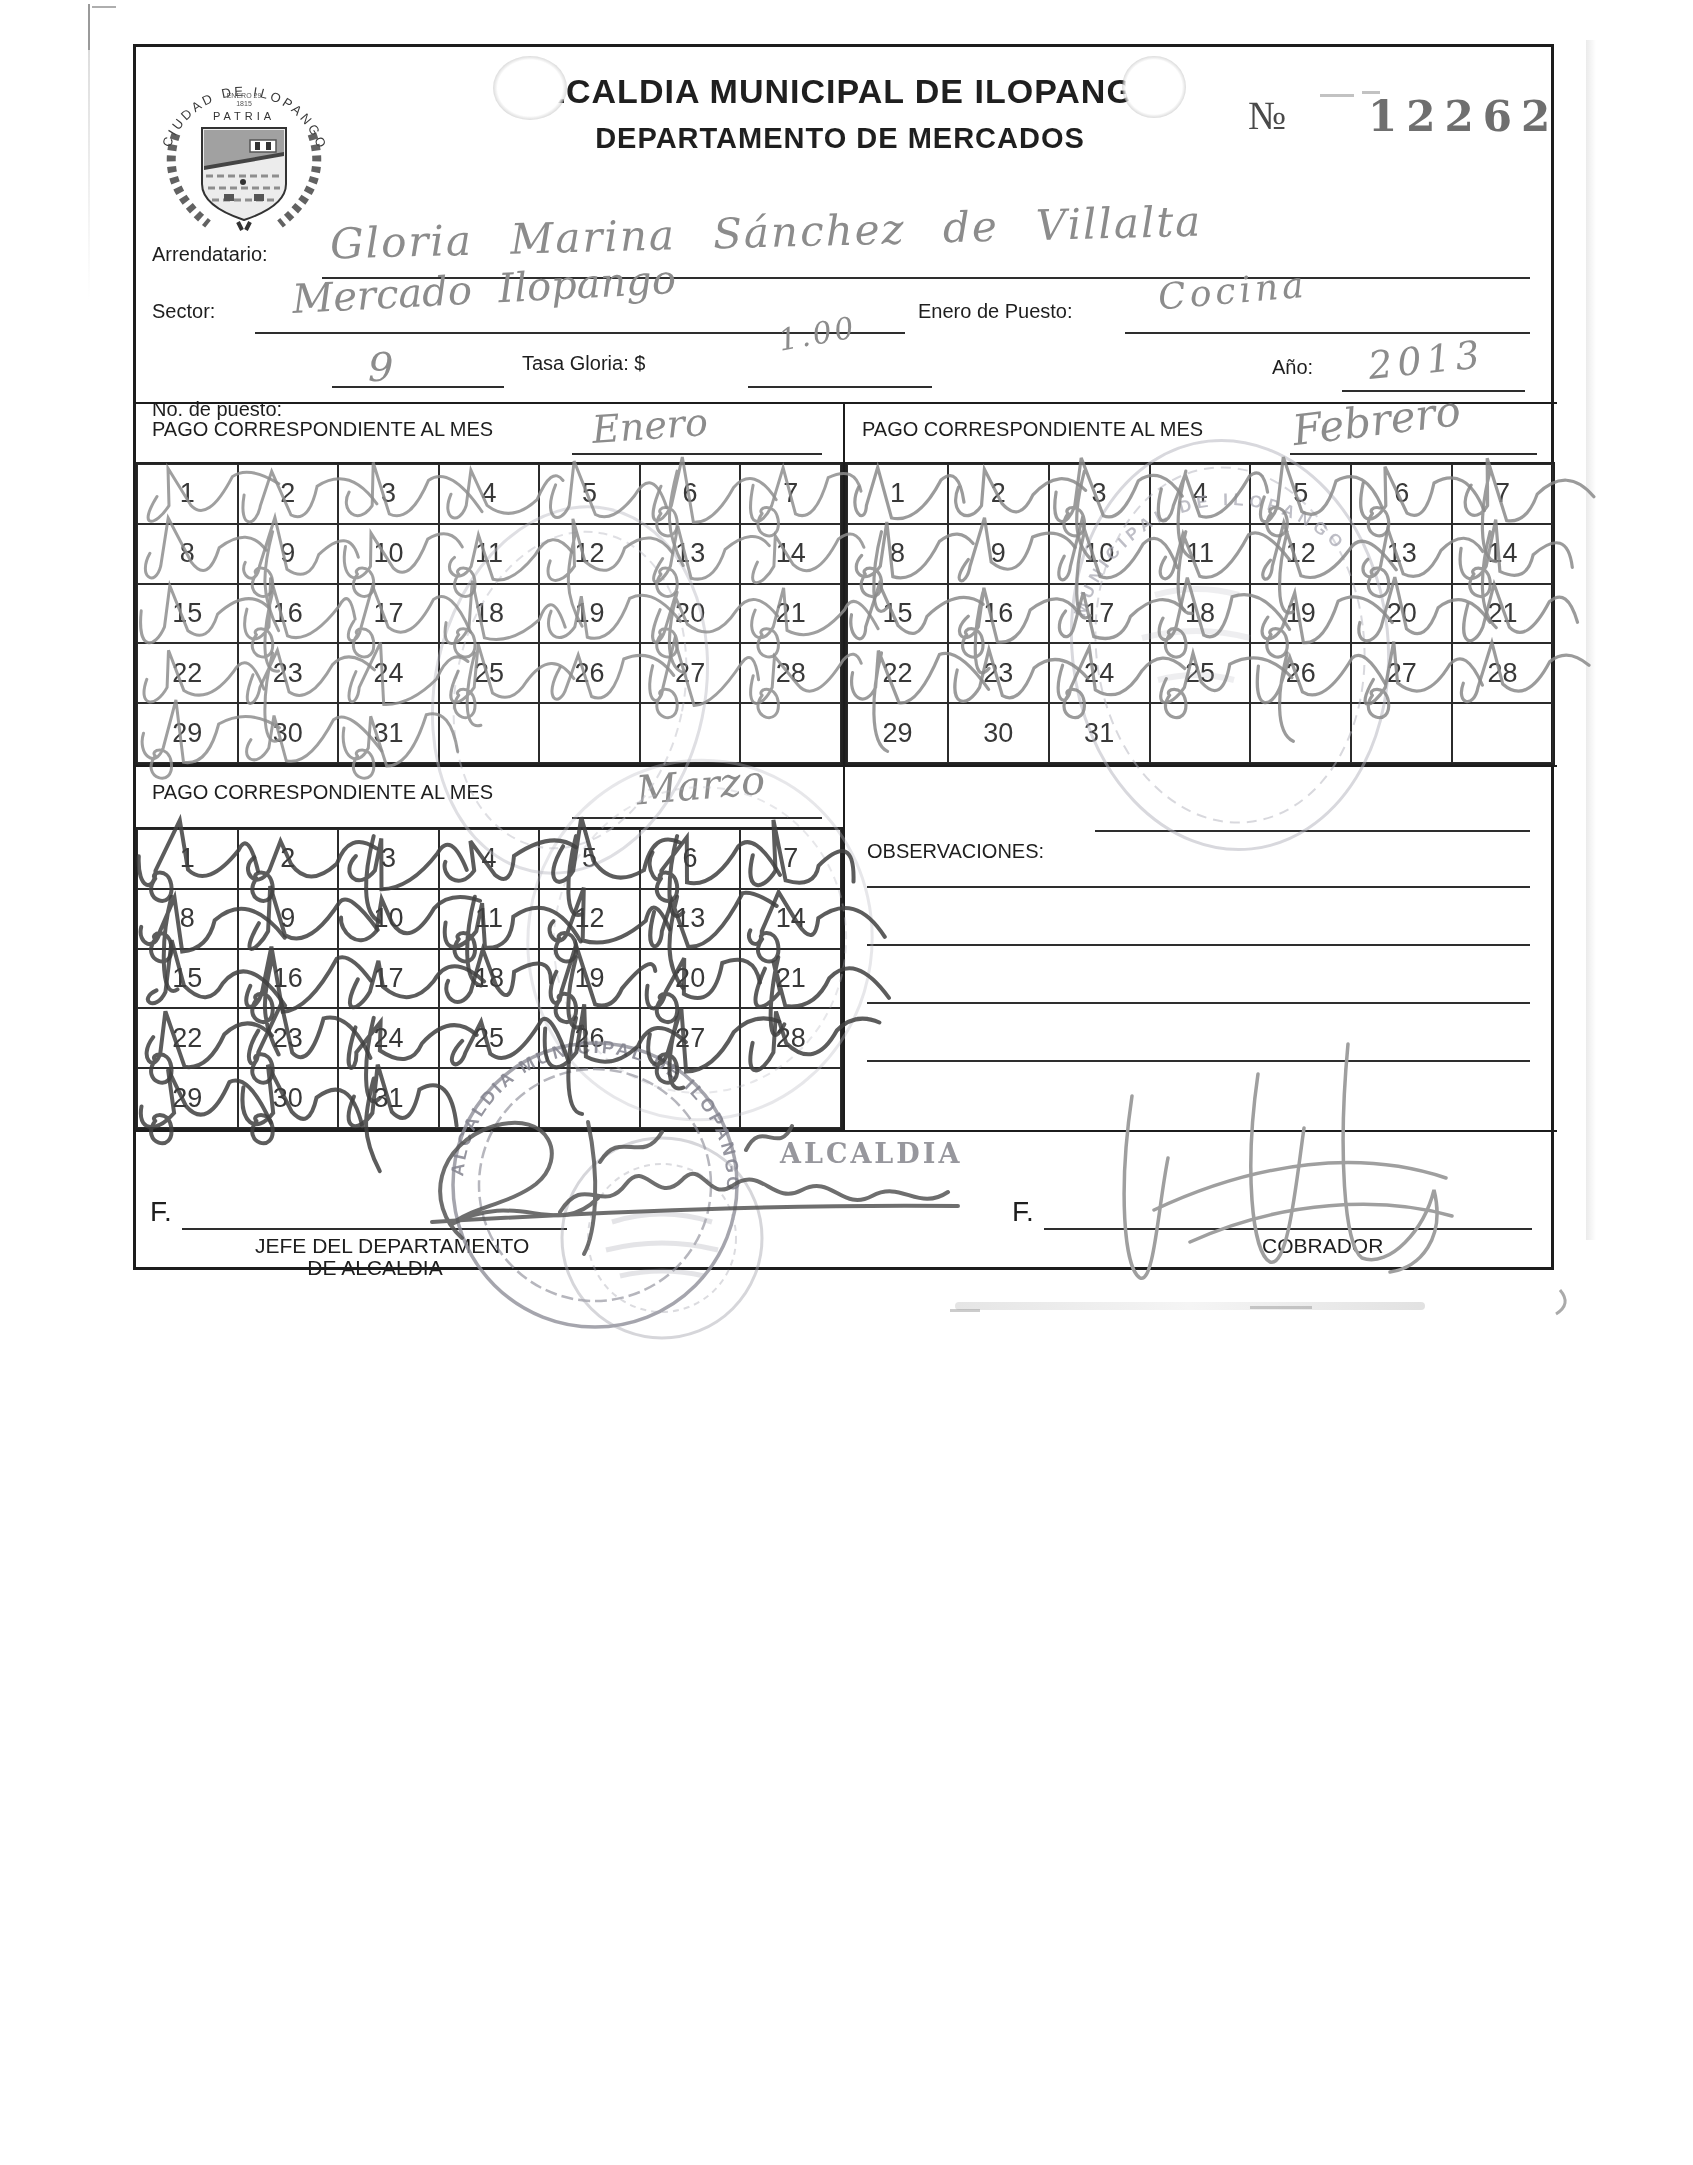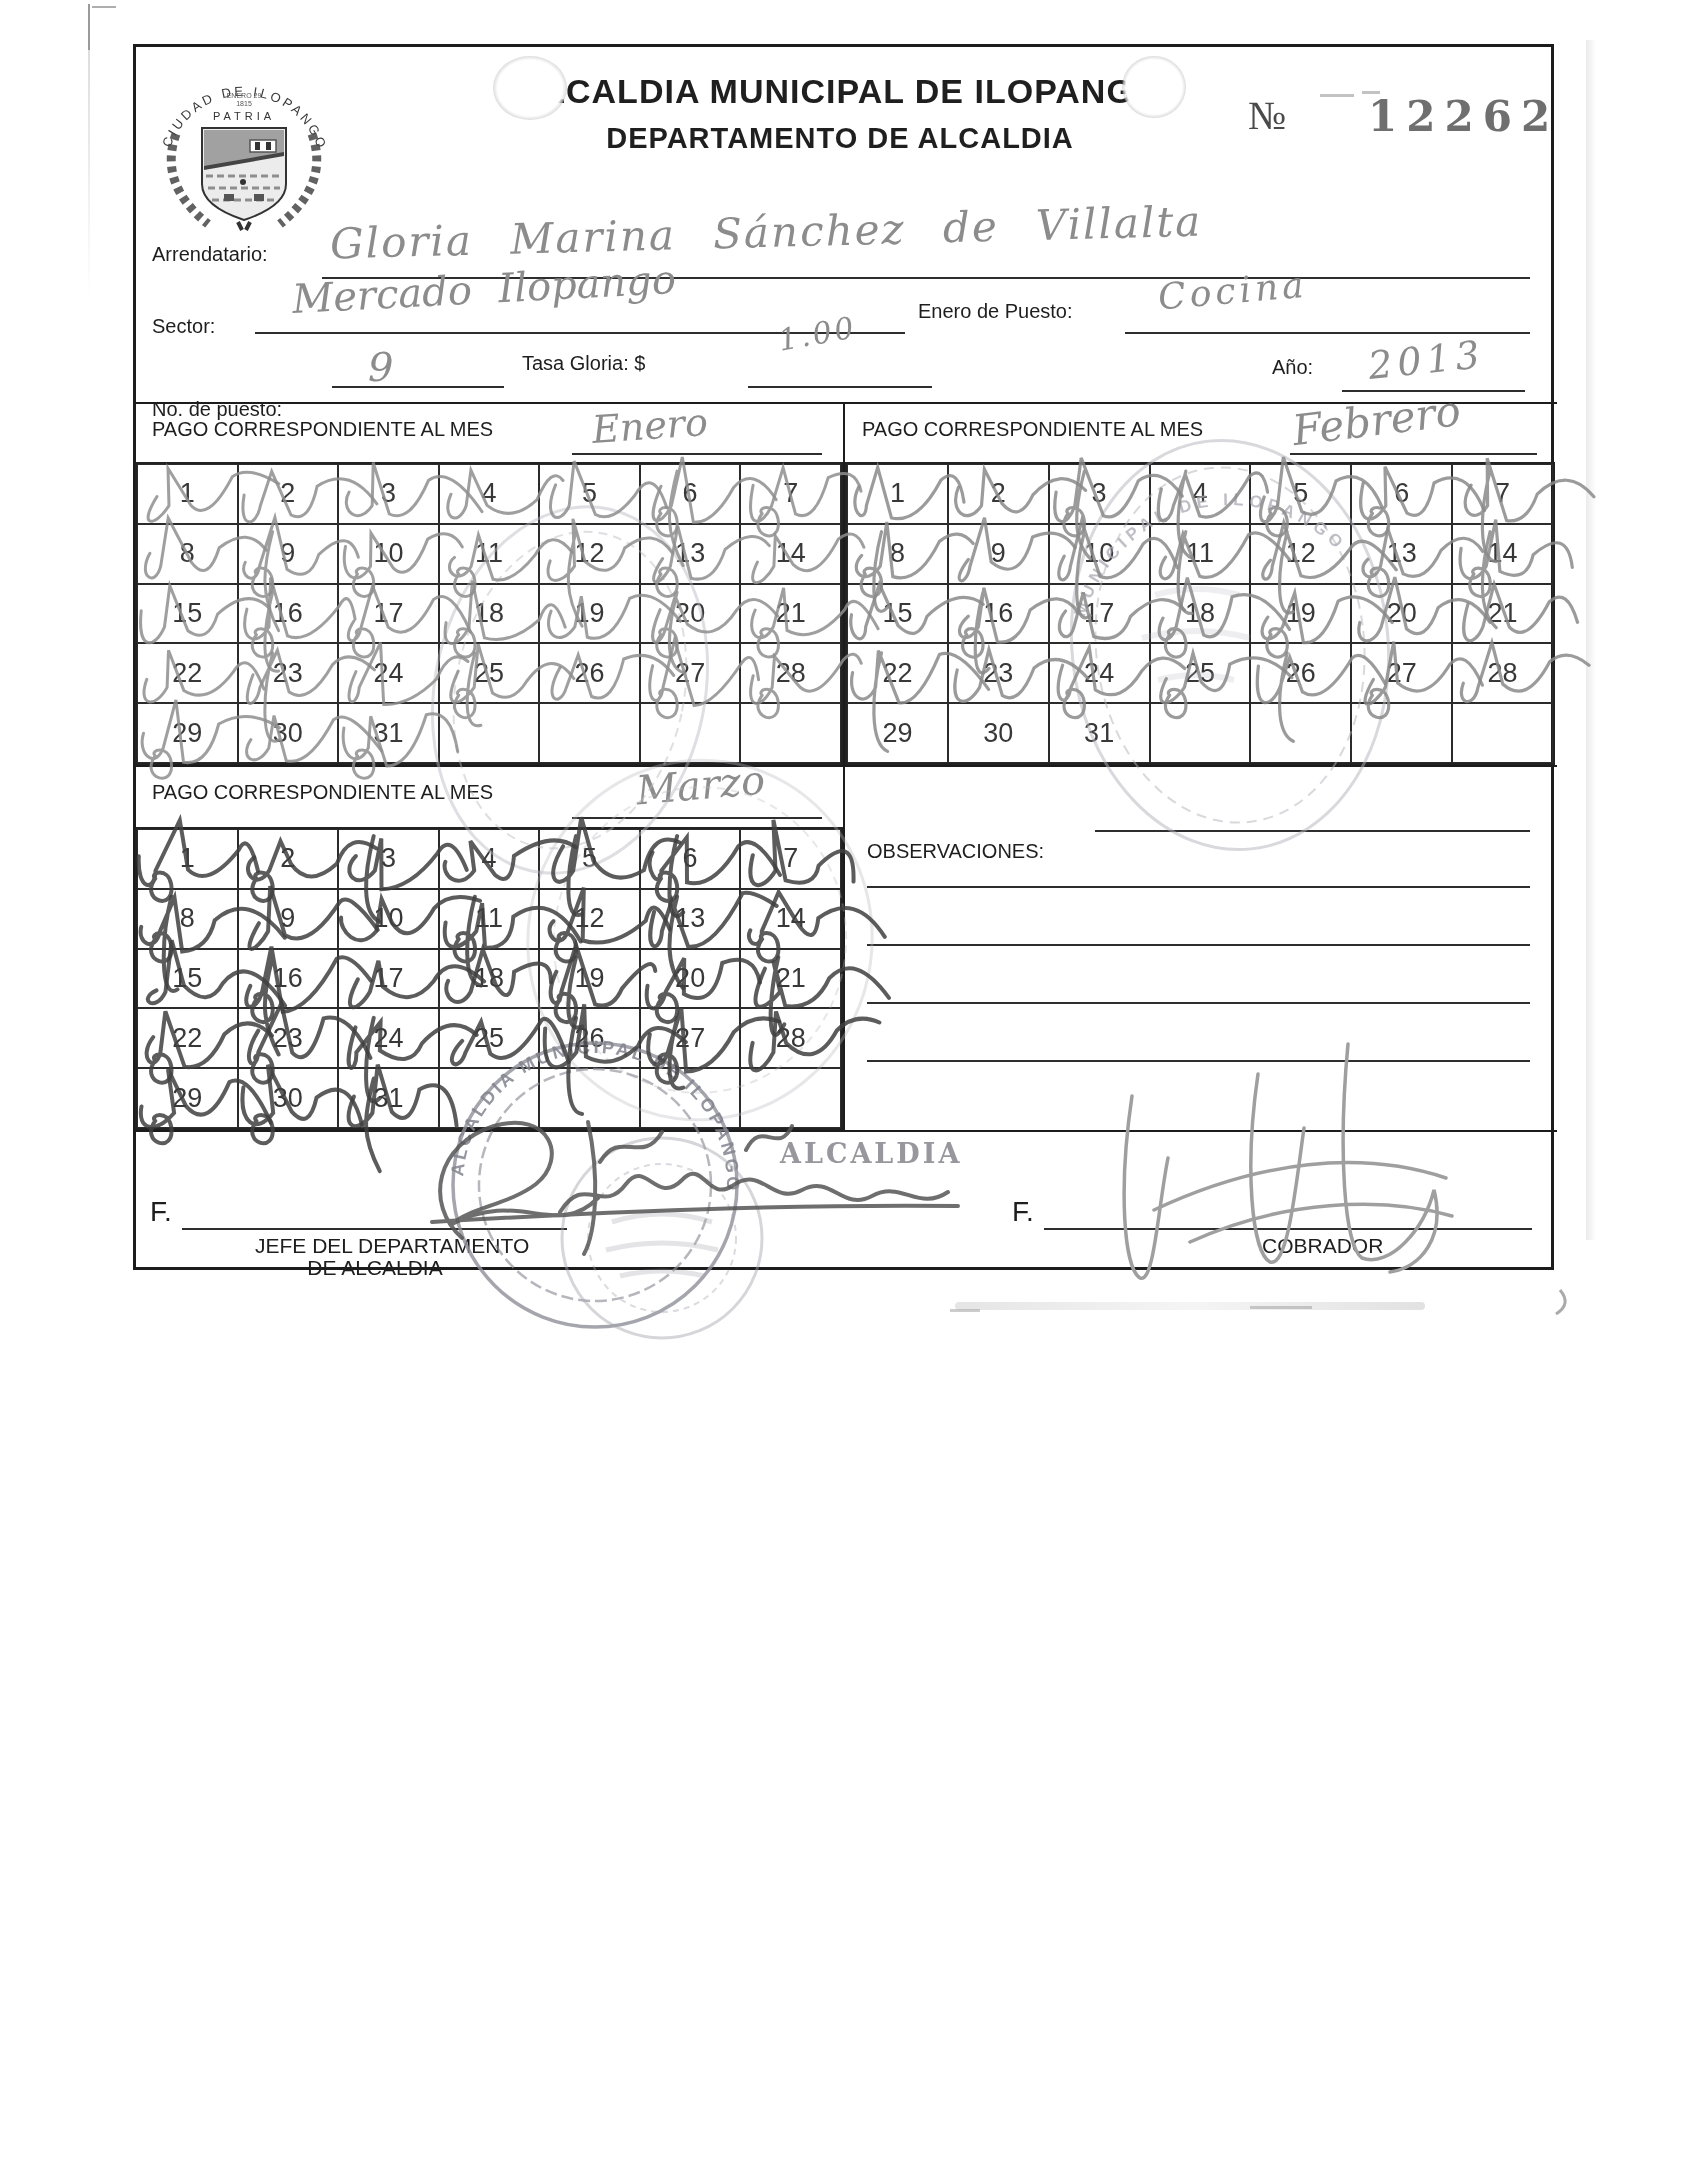--- a/index.html
+++ b/index.html
@@ -74,35 +74,35 @@
     <rect x="109" y="86" width="5" height="8" fill="#333"></rect>
       <rect x="120" y="86" width="5" height="8" fill="#333"></rect>
     <path d="M 60 120 h 76 M 62 132 h 72 M 66 144 h 64" stroke="#777" stroke-width="3" stroke-dasharray="7 4" opacity=".8"></path>
     <circle cx="97" cy="126" r="3" fill="#333"></circle>
       <rect x="78" y="138" width="10" height="7" fill="#555"></rect>
       <rect x="108" y="138" width="10" height="7" fill="#555"></rect>
     <path d="M 92 166 l 4 8 M 104 166 l -4 8" stroke="#333" stroke-width="4"></path>
   </svg>
 
   <div class="abs title-bold" style="left:460px;top:72px;width:760px;font-size:34px;">ALCALDIA MUNICIPAL DE ILOPANGO</div>
-  <div class="abs title-bold" style="left:460px;top:122px;width:760px;font-size:29px;">DEPARTAMENTO DE ALCALDIA</div>
+  <div class="abs title-bold" style="left:460px;top:122px;width:760px;font-size:29px;">DEPARTAMENTO DE MERCADOS</div>
 
   <div class="abs whiteout" style="left:493px;top:56px;width:74px;height:64px;"></div>
   <div class="abs whiteout" style="left:1122px;top:56px;width:64px;height:62px;"></div>
 
   <div class="abs" id="no-label" style="left:1248px;top:92px;">№</div>
   <div class="abs artifact" style="left:1320px;top:94px;width:34px;height:3px;opacity:.6;"></div>
   <div class="abs artifact" style="left:1362px;top:91px;width:18px;height:3px;opacity:.6;"></div>
   <div class="abs" id="receipt-no" style="left:1368px;top:92px;">12262</div>
 
   <div class="abs plabel" style="left:152px;top:243px;">Arrendatario:</div>
   <div class="abs fill-line" style="left:322px;top:277px;width:1208px;"></div>
   <div class="abs hw" style="left:330px;top:208px;font-size:42px;word-spacing:22px;letter-spacing:2px;transform:rotate(-1.5deg);">Gloria Marina Sánchez de Villalta</div>
 
-  <div class="abs plabel" style="left:152px;top:300px;margin-top:15px;">Sector:</div>
+  <div class="abs plabel" style="left:152px;top:300px;">Sector:</div>
   <div class="abs fill-line" style="left:255px;top:332px;width:650px;"></div>
   <div class="abs hw" style="left:292px;top:266px;font-size:40px;word-spacing:14px;transform:rotate(-3deg);">Mercado Ilopango</div>
 
   <div class="abs plabel" style="left:918px;top:300px;">Enero de Puesto:</div>
   <div class="abs fill-line" style="left:1125px;top:332px;width:405px;"></div>
   <div class="abs hw" style="left:1158px;top:270px;font-size:36px;letter-spacing:4px;transform:rotate(-5deg);">Cocina</div>
 
   <div class="abs plabel" style="left:152px;top:364px;margin-top:34px;">No. de puesto:</div>
   <div class="abs fill-line" style="left:332px;top:386px;width:172px;"></div>
   <div class="abs hw" style="left:368px;top:344px;font-size:40px;">9</div>

